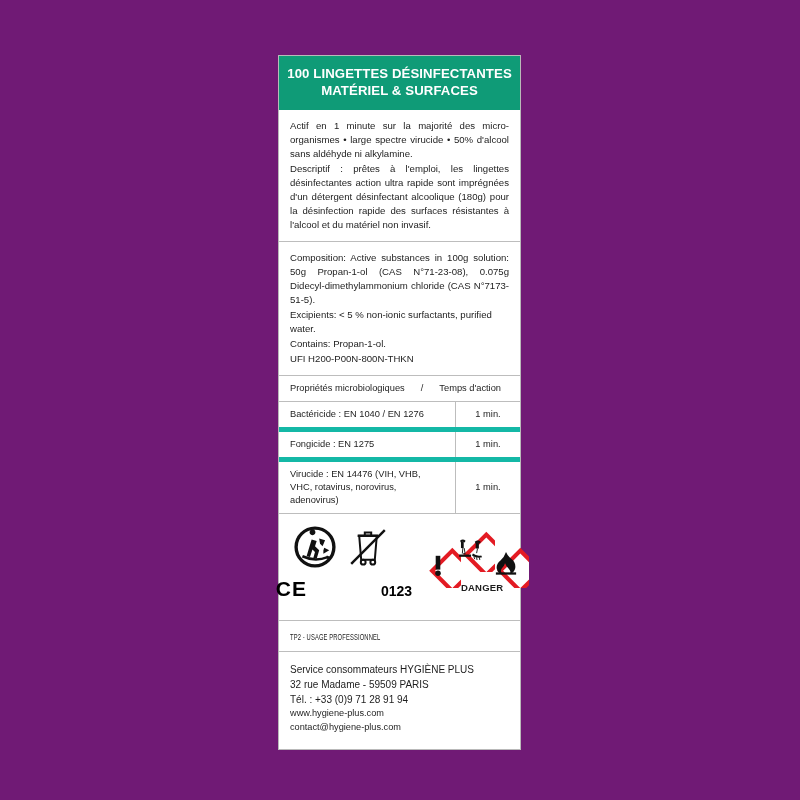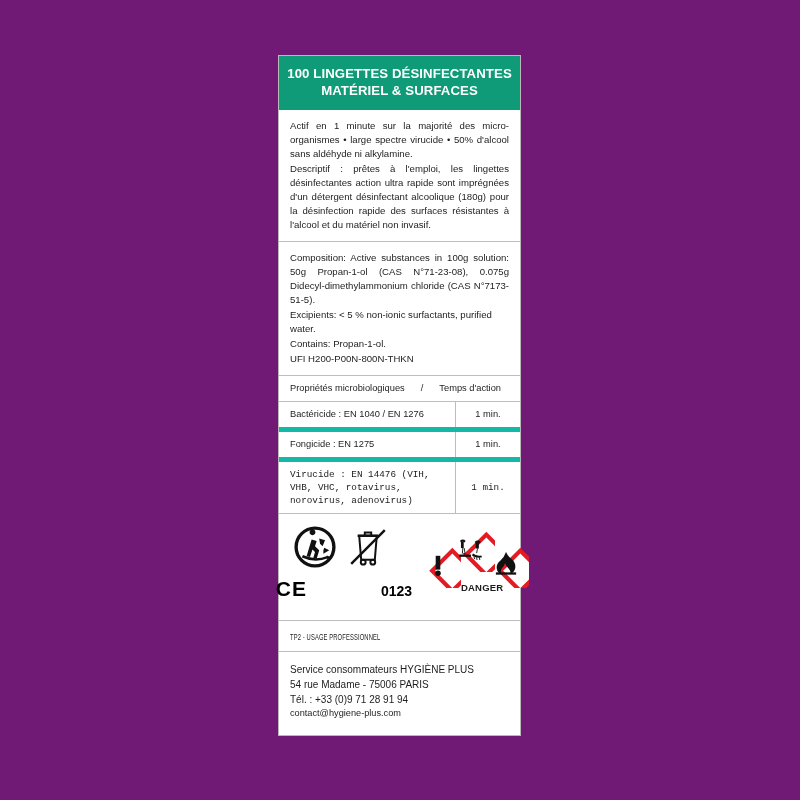--- a/index.html
+++ b/index.html
@@ -64,21 +64,21 @@
     vertical-align: middle;
     line-height: 1.4;
   }
   .mtable tr.hrow td {
     border-bottom: 1px solid #bdbdbd;
     padding-left: 11px;
   }
   .mtable tr.drow td {
     border-bottom: 5px solid #14b8a6;
   }
-  .mtable tr.drow:last-child td { border-bottom: none; font-family: Liberation Mono, monospace; }
+  .mtable tr.drow:last-child td { border-bottom: none; }
   .mtable td.time {
     width: 56px;
     text-align: center;
     border-left: 1px solid #bdbdbd;
     padding-left: 4px;
     padding-right: 4px;
     white-space: nowrap;
   }
   .mtable tr.hrow td.onlyhead {
     border-left: none;
@@ -270,19 +270,20 @@
         </div>
       </div>
     </div>
 
     <div class="sect">
       <div class="tp2-line">TP2 - USAGE PROFESSIONNEL</div>
     </div>
 
     <div class="sect" style="padding-top:10px; padding-bottom:14px;">
       <div class="foot-line">Service consommateurs  HYGIÈNE PLUS</div>
-      <div class="foot-line">54 rue Madame - 75006 PARIS</div>
+      <div class="foot-line">32 rue Madame - 59509 PARIS</div>
       <div class="foot-line">Tél. : +33 (0)9 71 28 91 94</div>
+      <div class="foot-line foot-small">www.hygiene-plus.com</div>
       <div class="foot-line foot-small">contact@hygiene-plus.com</div>
     </div>
 
   </div>
 </div>
 
 </body></html>

